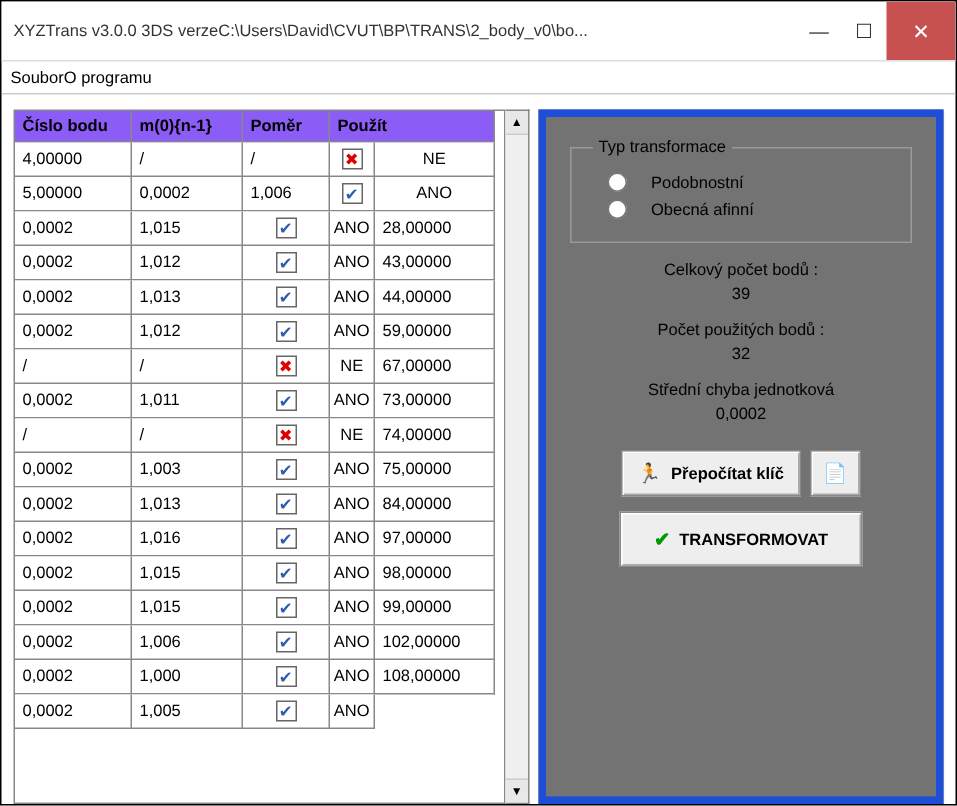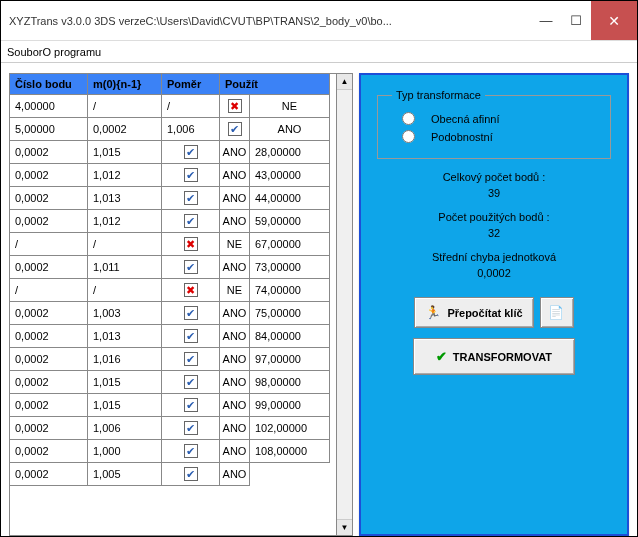--- a/index.html
+++ b/index.html
@@ -18,29 +18,29 @@
 .content { display: flex; padding: 10px 8px; gap: 6px; height: calc(100% - 52px); }
 
 .left { flex: 0 0 344px; display: flex; }
 .table-wrap { border: 1px solid #888; flex: 1; overflow: hidden; }
 .table-scroll { width: 16px; border: 1px solid #888; border-left: none; background: #f0f0f0; position: relative; }
 .table-scroll .arrow { height: 16px; display: flex; align-items: center; justify-content: center; font-size: 8px; background: #e8e8e8; }
 .table-scroll .arrow.up { border-bottom: 1px solid #ccc; }
 .table-scroll .arrow.down { position: absolute; bottom: 0; width: 100%; border-top: 1px solid #ccc; }
 
 .grid { display: grid; grid-template-columns: 78px 74px 58px 30px 80px; }
-.grid .hdr { font-weight: bold; border-right: 1px solid #888; border-bottom: 1px solid #888; padding: 4px 5px; background: #3b82f6; display: flex; align-items: center; }
+.grid .hdr { font-weight: bold; border-right: 1px solid #888; border-bottom: 1px solid #888; padding: 4px 5px; background: #8b5cf6; display: flex; align-items: center; }
 .grid .cell { border-right: 1px solid #888; border-bottom: 1px solid #888; padding: 3px 5px; background: #fff; height: 23px; display: flex; align-items: center; }
 .grid .cell.icon { justify-content: center; padding: 2px; }
 .grid .cell.center { justify-content: center; }
 .chk { width: 14px; height: 14px; border: 1px solid #666; display: inline-flex; align-items: center; justify-content: center; }
 .chk.on { color: #2a5db0; font-size: 11px; }
 .chk.off { color: #d00; font-size: 11px; }
 
-.right { flex: 1; border: 2px solid #1d4ed8; background: #0ea5e9; padding: 14px 16px; box-shadow: 0 1px 2px rgba(0,0,0,0.15); }
+.right { flex: 1; border: 5px solid #1d4ed8; background: #737373; padding: 14px 16px; box-shadow: 0 1px 2px rgba(0,0,0,0.15); }
 fieldset.typ { border: 1px solid #999; padding: 6px 14px 10px 14px; }
 fieldset.typ legend { padding: 0 4px; }
 .radio-row { display: flex; align-items: center; gap: 16px; margin: 5px 0; }
 .radio-row input { margin-left: 10px; }
 
 .stat { text-align: center; margin-top: 12px; }
 .stat .lbl { margin-bottom: 4px; }
 
 .btns-row { margin-top: 18px; display: flex; gap: 6px; justify-content: center; }
 .btn3d { border: 1px solid #888; background: #eee; padding: 7px 10px; font-size: 11px; font-weight: bold; display: inline-flex; align-items: center; gap: 6px; box-shadow: 1px 1px 0 #fff inset, -1px -1px 0 #aaa inset; cursor: default; }
@@ -200,25 +200,25 @@
       <div class="arrow up">▲</div>
       <div class="arrow down">▼</div>
     </div>
   </div>
 
   <div class="right">
     <fieldset class="typ">
       <legend>Typ transformace</legend>
       <div class="radio-row">
           <input type="radio" name="t" style="">
-          <span>Obecná afinní</span>
+          <span>Podobnostní</span>
         </div>
       <div class="radio-row">
           <input type="radio" name="t" style="">
-          <span>Podobnostní</span>
+          <span>Obecná afinní</span>
         </div>
     </fieldset>
 
     <div class="stat">
         <div class="lbl">Celkový počet bodů :</div>
         <div>39</div>
       </div>
     <div class="stat">
         <div class="lbl">Počet použitých bodů :</div>
         <div>32</div>

